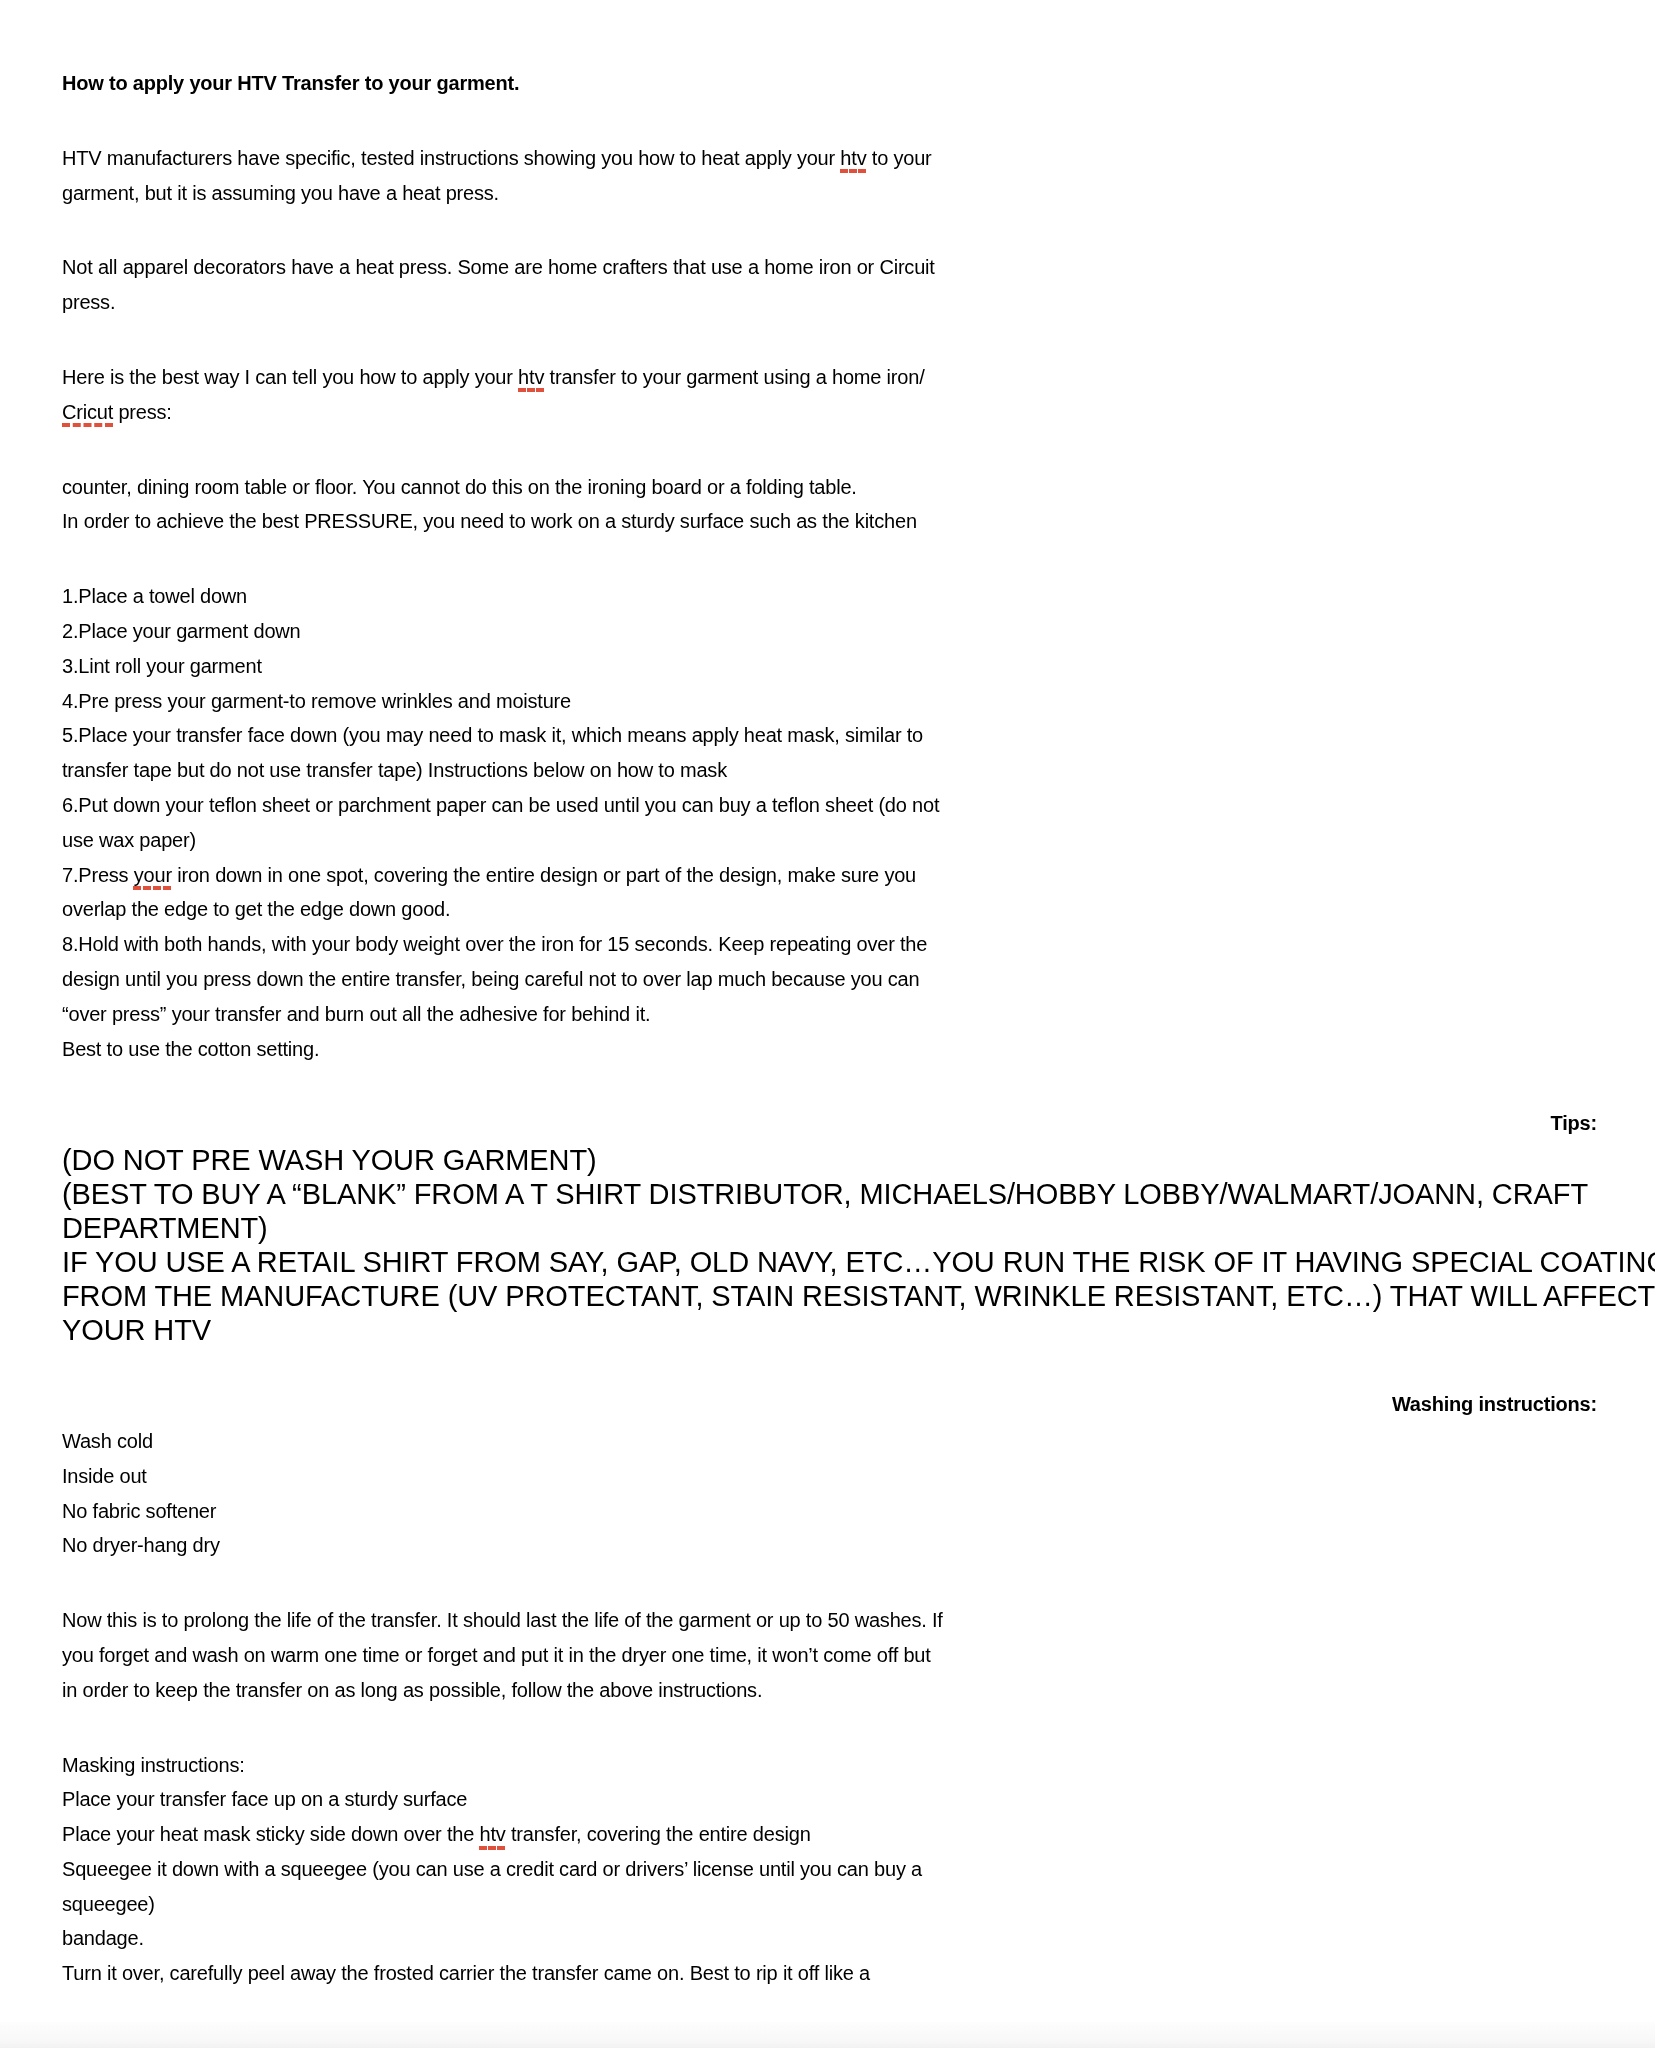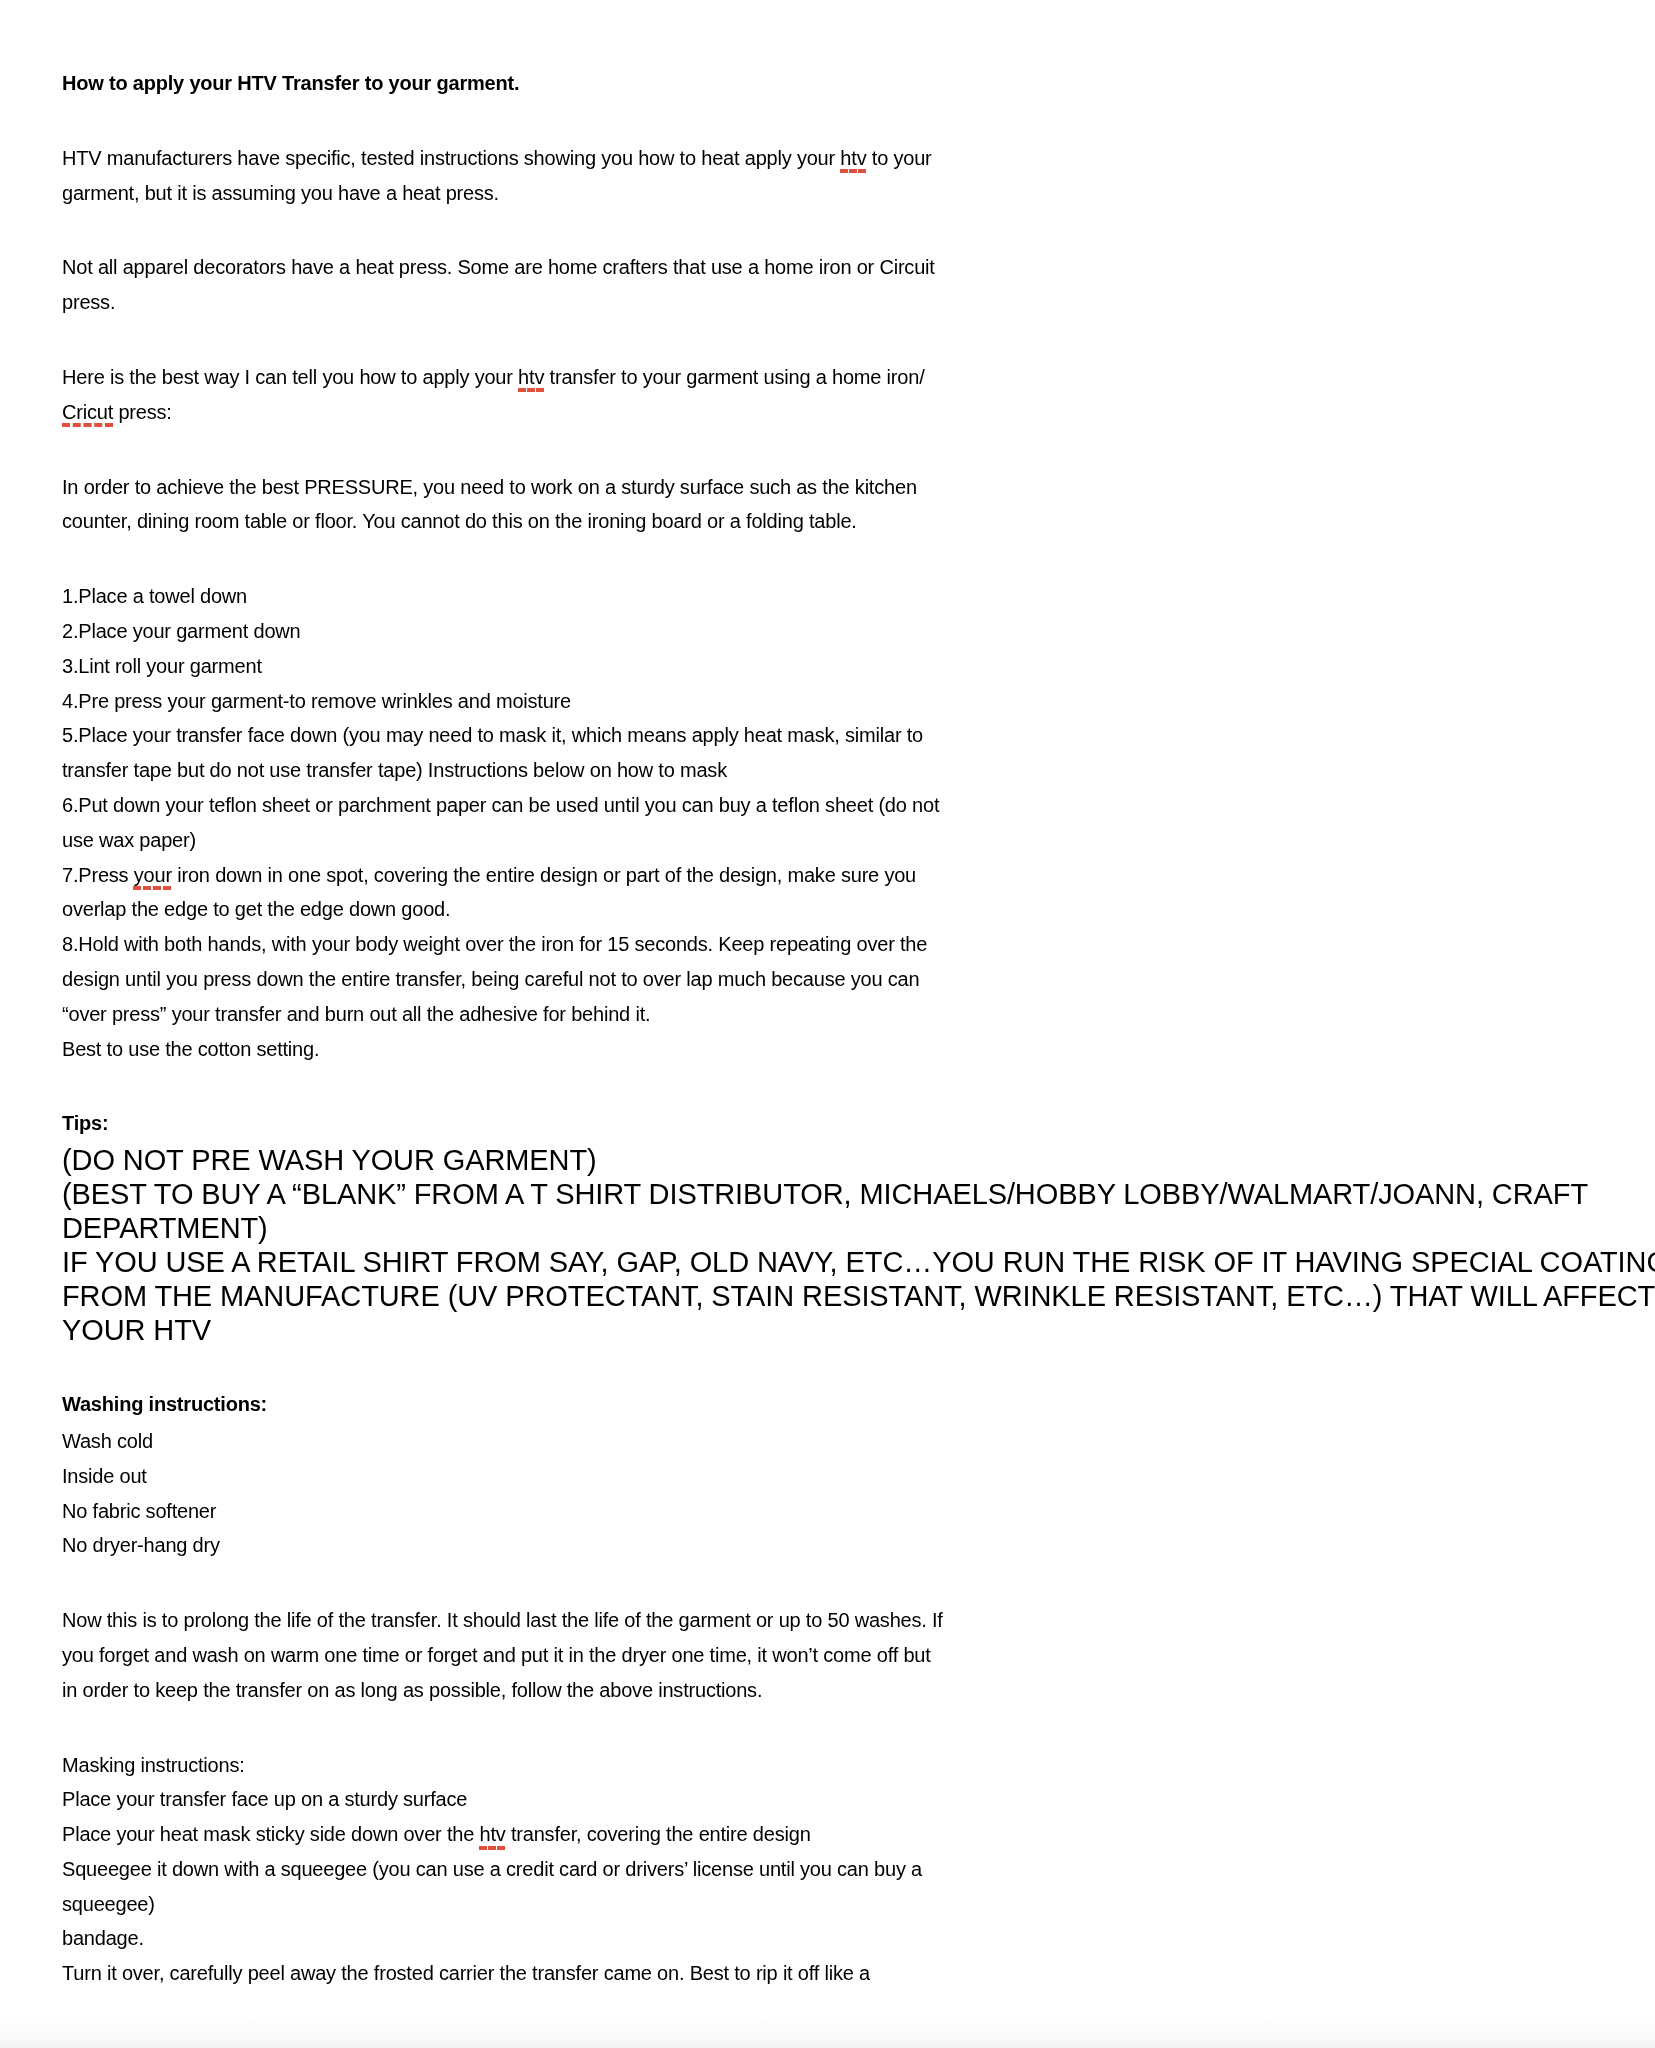--- a/index.html
+++ b/index.html
@@ -20,20 +20,21 @@
     inset: 0;
     padding: 66px 58px 0 62px;
     box-sizing: border-box;
     overflow: hidden;
   }
   .block {
     margin: 0 0 40px 0;
   }
   .block.tight {
     margin-bottom: 2px;
+    text-align: right;
   }
   .line {
     white-space: pre;
     font-size: 20px;
     line-height: 34.8px;
     letter-spacing: -0.2px;
   }
   .b-heading .line {
     font-weight: 700;
   }
@@ -72,22 +73,22 @@
       </div>
       <div class="block b-body">
         <div class="line"><span>Not all apparel decorators have a heat press. Some are home crafters that use a home iron or Circuit</span></div>
         <div class="line"><span>press.</span></div>
       </div>
       <div class="block b-body">
         <div class="line"><span>Here is the best way I can tell you how to apply your </span><span class="misspelled">htv</span><span> transfer to your garment using a home iron/</span></div>
         <div class="line"><span class="misspelled">Cricut</span><span> press:</span></div>
       </div>
       <div class="block b-body">
+        <div class="line"><span>counter, dining room table or floor. You cannot do this on the ironing board or a folding table.</span></div>
         <div class="line"><span>In order to achieve the best PRESSURE, you need to work on a sturdy surface such as the kitchen</span></div>
-        <div class="line"><span>counter, dining room table or floor. You cannot do this on the ironing board or a folding table.</span></div>
       </div>
       <div class="block b-body">
         <div class="line"><span>1.Place a towel down</span></div>
         <div class="line"><span>2.Place your garment down</span></div>
         <div class="line"><span>3.Lint roll your garment</span></div>
         <div class="line"><span>4.Pre press your garment-to remove wrinkles and moisture</span></div>
         <div class="line"><span>5.Place your transfer face down (you may need to mask it, which means apply heat mask, similar to</span></div>
         <div class="line"><span>transfer tape but do not use transfer tape) Instructions below on how to mask</span></div>
         <div class="line"><span>6.Put down your teflon sheet or parchment paper can be used until you can buy a teflon sheet (do not</span></div>
         <div class="line"><span>use wax paper)</span></div>

